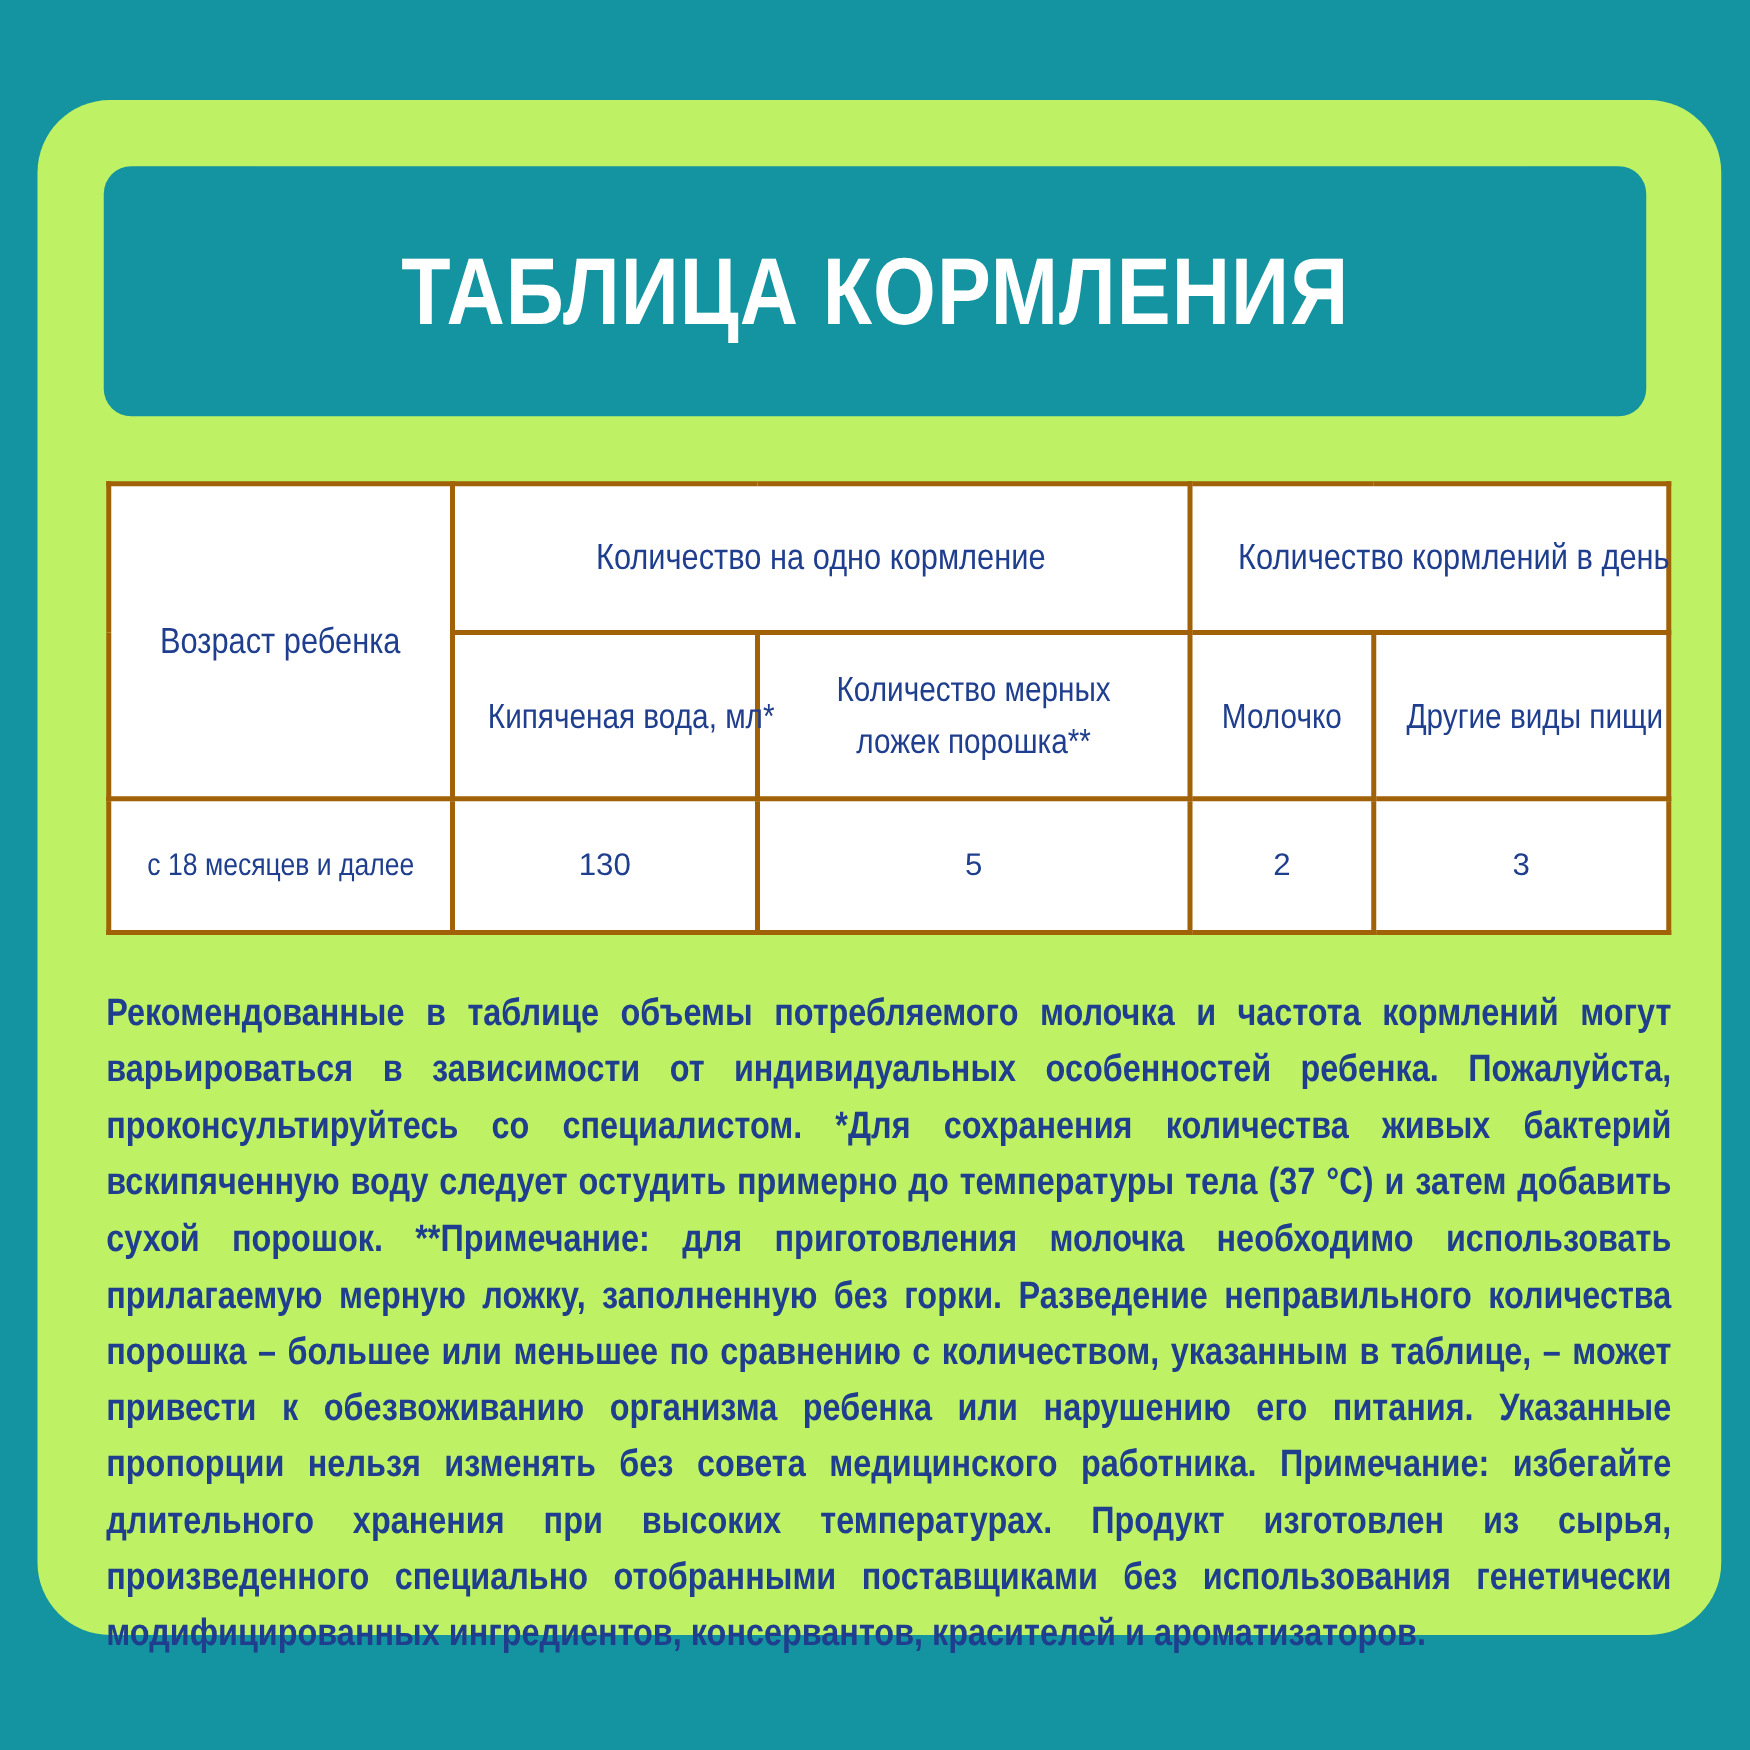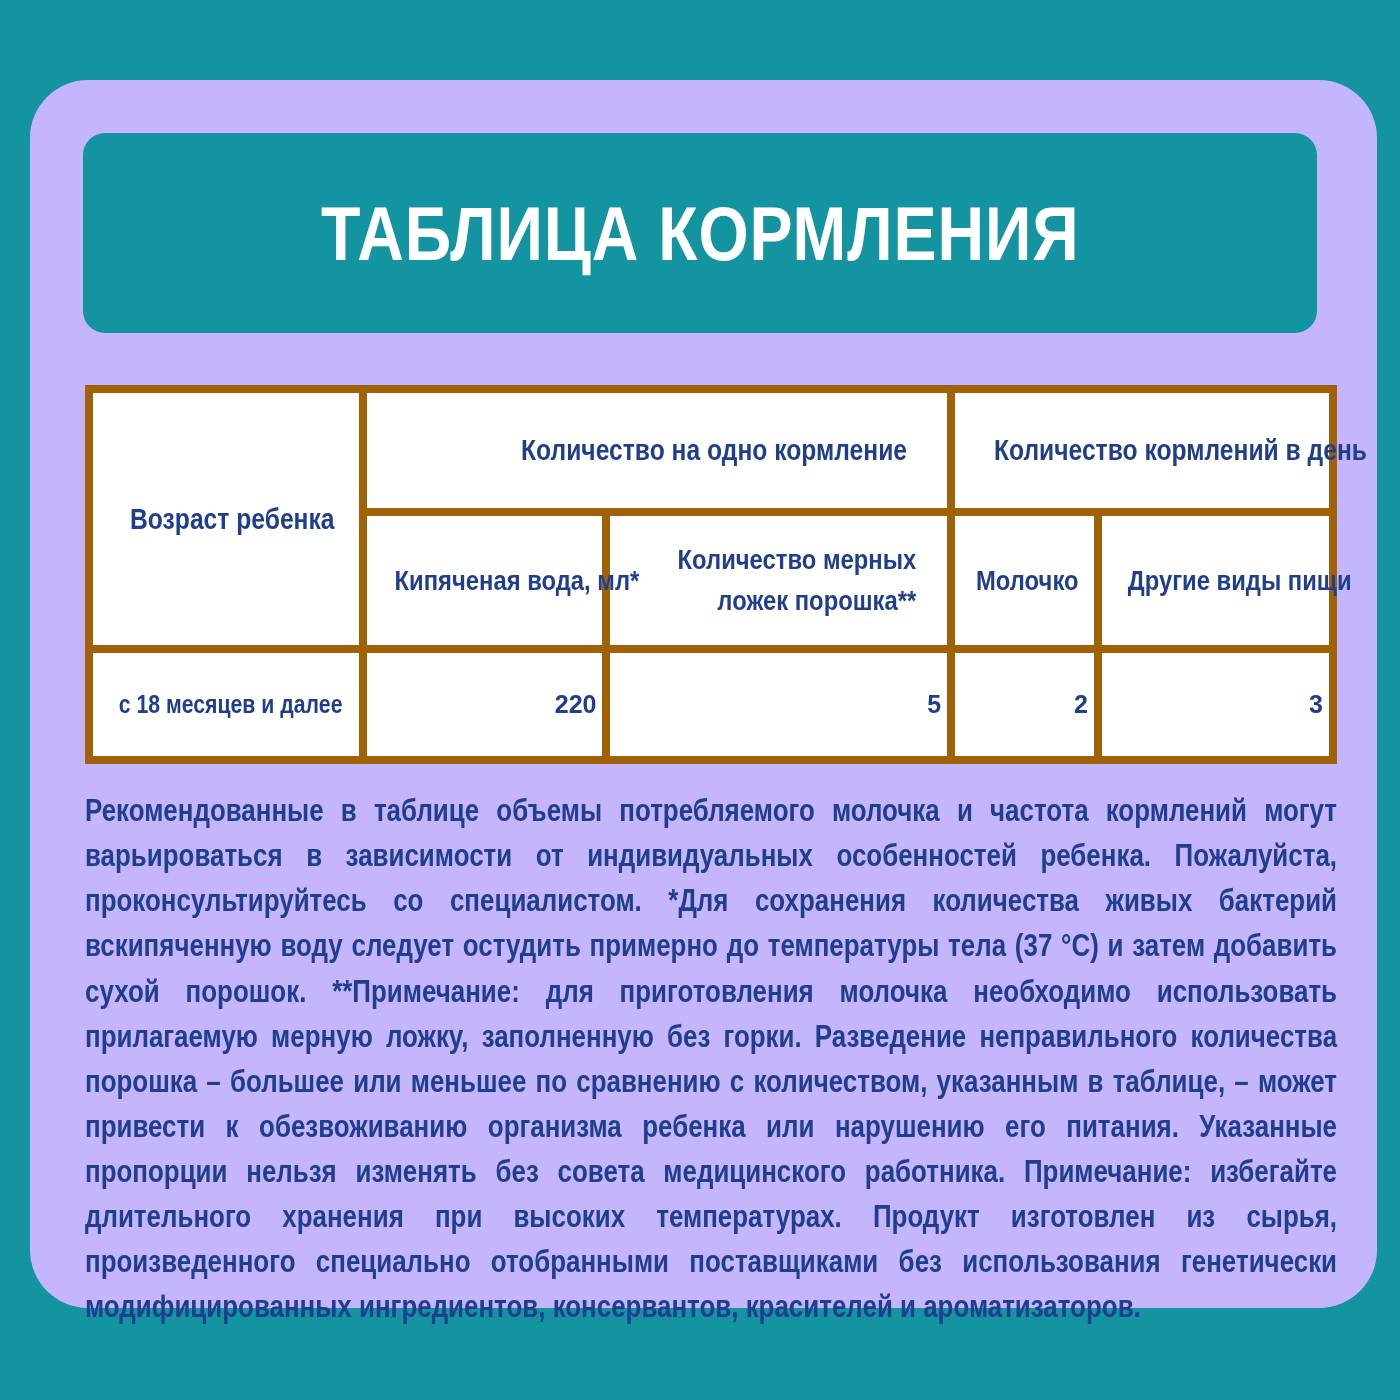--- a/index.html
+++ b/index.html
@@ -13,21 +13,21 @@
     background: #1494A0;
     font-family: "Liberation Sans", sans-serif;
     overflow: hidden;
   }
   .card {
     position: absolute;
     left: 30px;
     top: 80px;
     width: 1347px;
     height: 1228px;
-    background: #c4b5fd;
+    background: #bef264;
     border-radius: 58px;
   }
   .header-bar {
     position: absolute;
     left: 53px;
     top: 53px;
     width: 1234px;
     height: 200px;
     background: #1494A0;
     border-radius: 22px;
@@ -47,25 +47,25 @@
     position: absolute;
     left: 55px;
     top: 305px;
     width: 1252px;
     border-collapse: collapse;
     table-layout: fixed;
     color: #1F3E8E;
   }
   table.feeding th,
   table.feeding td {
-    border: 8px solid #a16207;
-    text-align: right;
+    border: 4px solid #a16207;
+    text-align: center;
     vertical-align: middle;
     padding: 4px 6px;
-    font-weight: bold;
+    font-weight: normal;
     background: #FFFFFF;
   }
   .row-group th { height: 107px; font-size: 29px; }
   .row-sub th { height: 121px; font-size: 28px; }
   .row-data td { height: 95px; font-size: 25px; }
   .cell-age { font-size: 30px; }
   .cnd {
     display: inline-block;
     transform: scaleX(0.85);
     white-space: nowrap;
@@ -130,21 +130,21 @@
           <span class="cnd">Молочко</span>
         </th>
         <th>
           <span class="cnd">Другие виды пищи</span>
         </th>
       </tr>
       <tr class="row-data">
         <td>
           <span class="cnd">с 18 месяцев и далее</span>
         </td>
-        <td>220</td>
+        <td>130</td>
         <td>5</td>
         <td>2</td>
         <td>3</td>
       </tr>
     </tbody>
   </table>
 
   <div class="notes">Рекомендованные в таблице объемы потребляемого молочка и частота кормлений могут варьироваться в зависимости от индивидуальных особенностей ребенка. Пожалуйста, проконсультируйтесь со специалистом. *Для сохранения количества живых бактерий вскипяченную воду следует остудить примерно до температуры тела (37 °C) и затем добавить сухой порошок. **Примечание: для приготовления молочка необходимо использовать прилагаемую мерную ложку, заполненную без горки. Разведение неправильного количества порошка – большее или меньшее по сравнению с количеством, указанным в таблице, – может привести к обезвоживанию организма ребенка или нарушению его питания. Указанные пропорции нельзя изменять без совета медицинского работника. Примечание: избегайте длительного хранения при высоких температурах. Продукт изготовлен из сырья, произведенного специально отобранными поставщиками без использования генетически модифицированных ингредиентов, консервантов, красителей и ароматизаторов.</div>
 
 </div>

